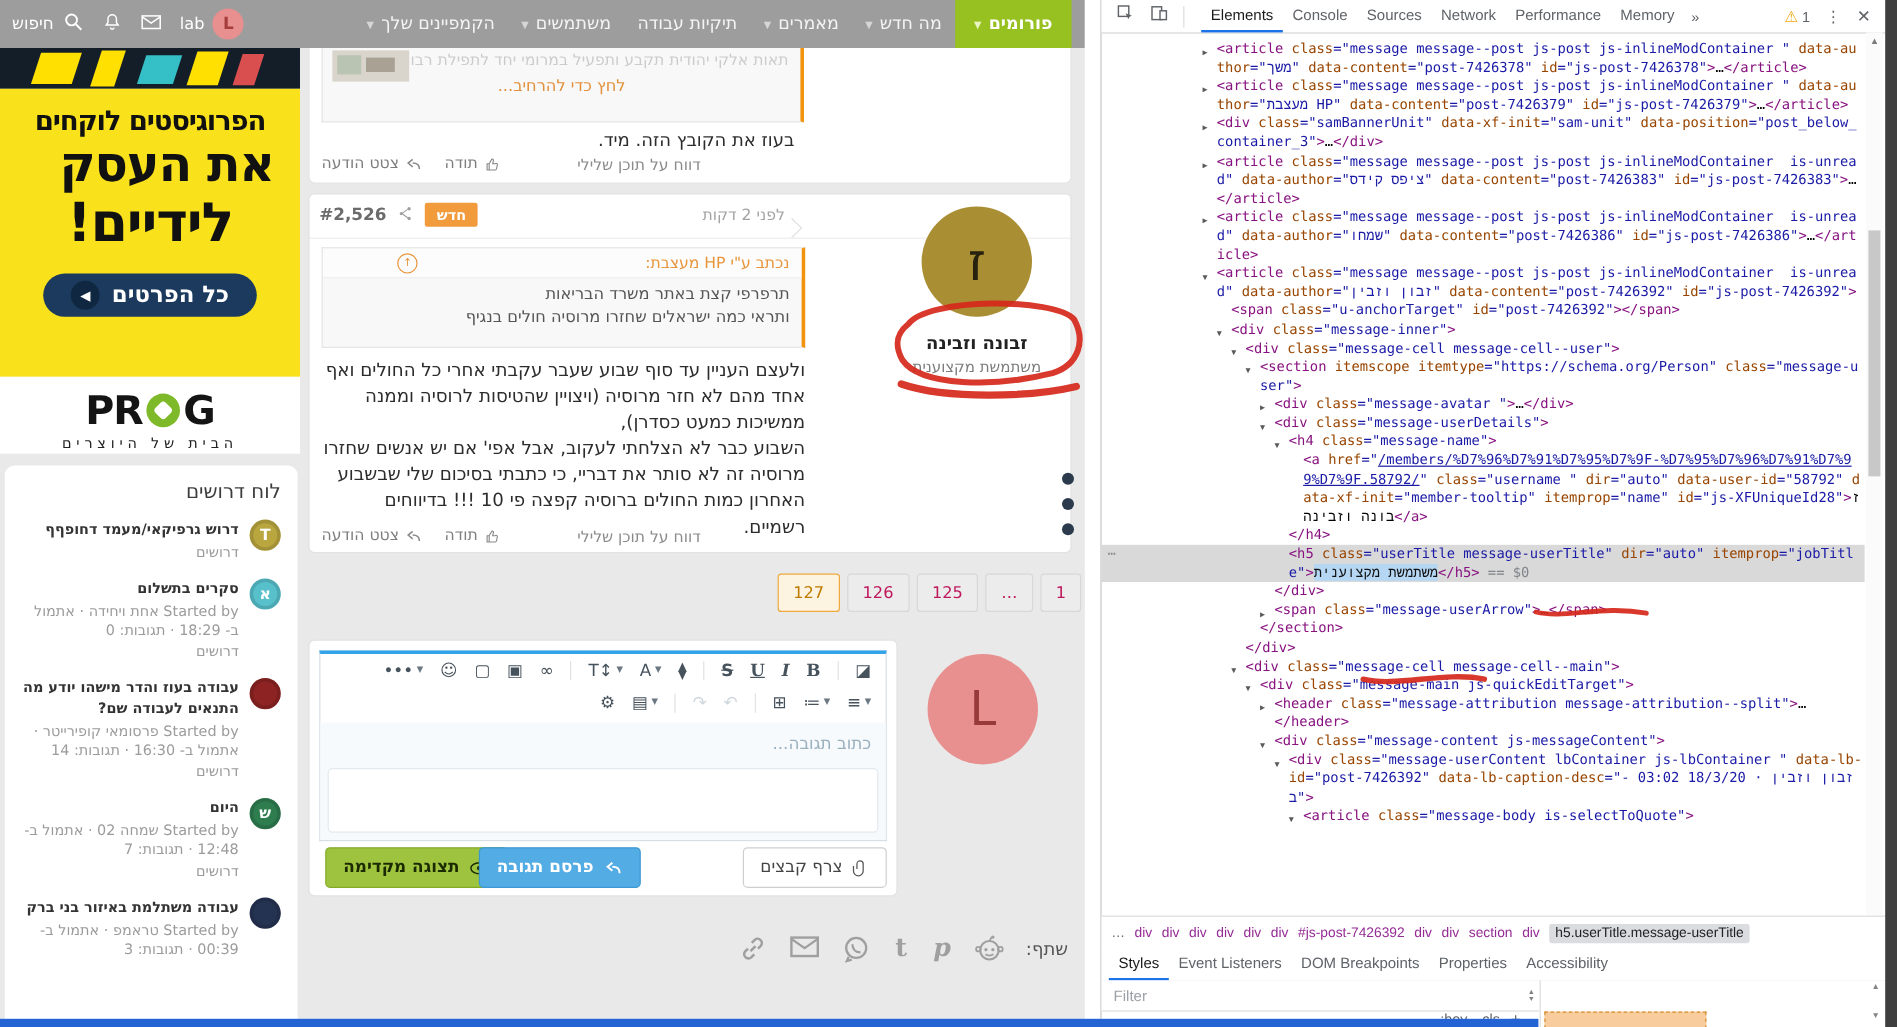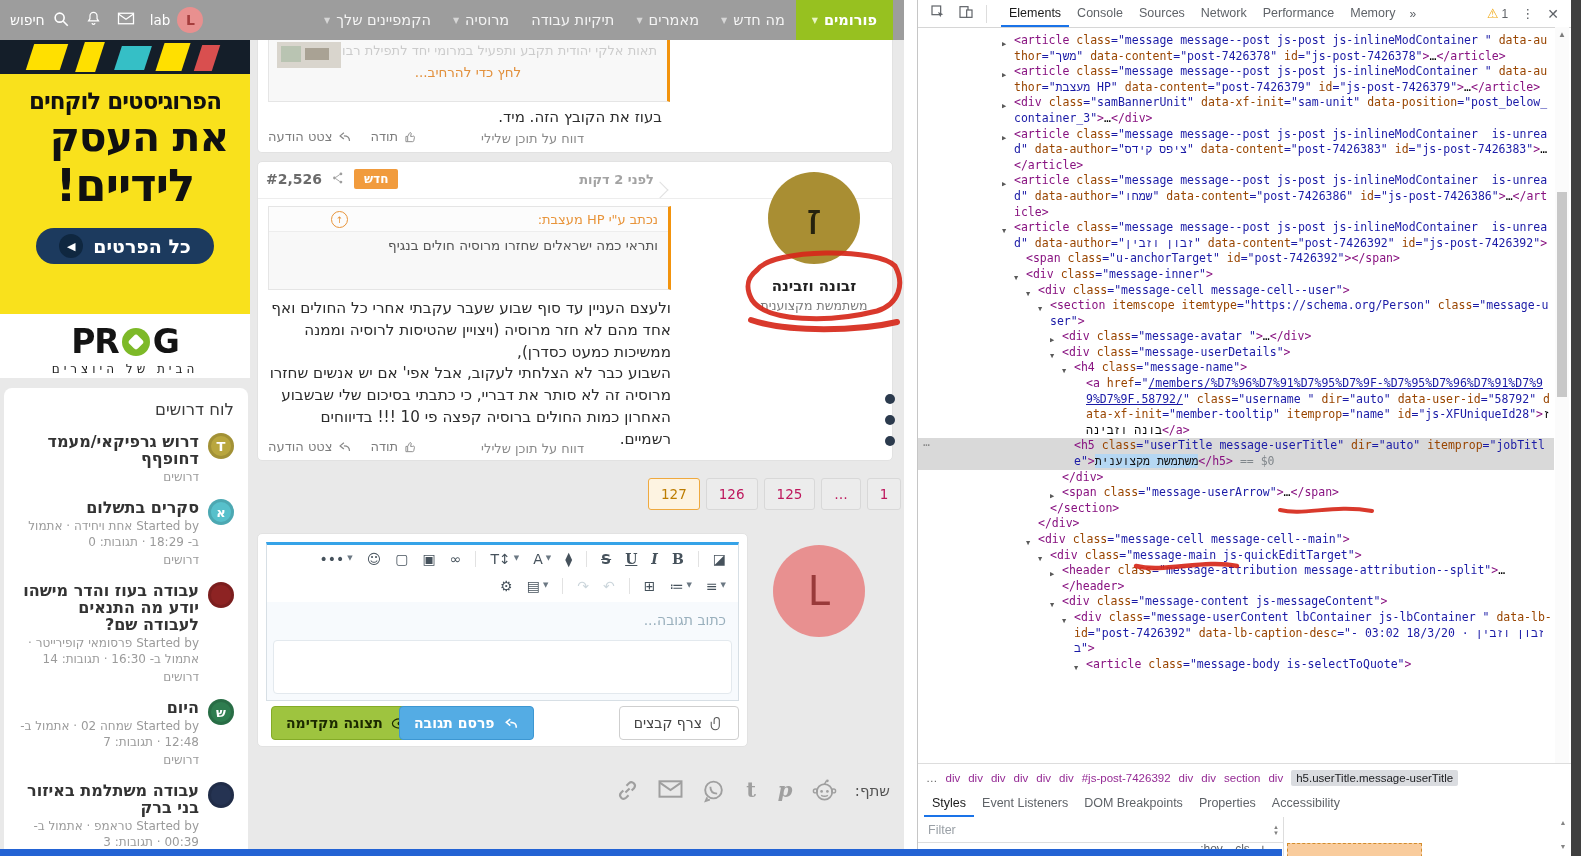--- a/index.html
+++ b/index.html
@@ -35,21 +35,21 @@
   .prog{display:flex;align-items:center;justify-content:center;gap:1px;margin-top:8px;font-weight:900;font-size:33px;color:#141414;letter-spacing:-1px;}
   .prog .o{width:28px;height:28px;border-radius:50%;background:#7db928;position:relative;margin:0 2px;}
   .prog .o i{position:absolute;left:8px;top:8px;width:12px;height:12px;background:#fff;border-radius:3px;transform:rotate(45deg);}
   .ad-tag{font-size:12px;color:#222;letter-spacing:4px;margin-top:1px;}
   
   .jobs{position:absolute;left:4px;top:388px;width:244px;height:468px;background:#fff;border-radius:8px 8px 0 0;padding:12px 14px;box-sizing:border-box;}
   .jobs-title{font-size:16.5px;color:#3c3c3c;margin-bottom:14px;}
   .job{display:flex;gap:9px;margin-bottom:15px;}
   .job .jav{flex:0 0 26px;width:26px;height:26px;border-radius:50%;color:#fff;font-size:13px;font-weight:bold;
     display:flex;align-items:center;justify-content:center;box-shadow:inset 0 0 0 3px rgba(0,0,0,.12);}
-  .job .jt{font-size:16px;font-weight:bold;color:#333;line-height:17px;cursor:pointer;}
+  .job .jt{font-size:12px;font-weight:bold;color:#333;line-height:17px;cursor:pointer;}
   .job .jm{font-size:12px;color:#9b9b9b;line-height:16px;margin-top:2px;}
   .job .jc{font-size:12px;color:#9b9b9b;margin-top:3px;}
   
   .card{position:absolute;background:#fff;border:1px solid #e2e2e2;border-radius:5px;box-sizing:border-box;}
   #card1{left:257px;top:40px;width:636px;height:113px;border-top:none;border-radius:0 0 5px 5px;}
   #card2{left:257px;top:161px;width:636px;height:300px;}
   .quote{position:absolute;background:#f8f8f8;border:1px solid #e5e5e5;border-right:3px solid #f2930d;box-sizing:border-box;overflow:hidden;}
   #q1{right:222px;left:10px;top:0;height:62px;border-top:none;}
   .q1-faded{opacity:.4;color:#8a8a8a;font-size:13px;padding:3px 10px 0;white-space:nowrap;overflow:hidden;filter:blur(.3px);}
   .q1-expand{text-align:center;color:#e2903c;font-size:13.5px;margin-top:6px;cursor:pointer;}
@@ -62,21 +62,21 @@
   #card2 .pfoot{top:277px;}
   .pf-report{position:absolute;right:78px;top:2px;cursor:pointer;}
   .pf-left{position:absolute;left:0;top:0;display:flex;direction:ltr;gap:18px;align-items:center;}
   .pf-item{display:flex;direction:rtl;gap:5px;align-items:center;cursor:pointer;color:#7d7d7d;}
   .pf-item svg{display:block;}
   
   .p2-head{position:absolute;left:0;right:0;top:0;height:36px;border-bottom:1px solid #ededed;}
   .p2-hl{position:absolute;left:8px;top:7px;display:flex;direction:ltr;gap:9px;align-items:center;}
   .p2-num{font-size:14px;font-weight:bold;color:#6b6b6b;}
   .badge{background:#f19b3d;color:#fff;font-size:12px;font-weight:bold;border-radius:2px;padding:3px 10px;}
-  .p2-time{position:absolute;right:238px;top:10px;font-size:13px;color:#a3a3a3;font-weight:bold;}
+  .p2-time{position:absolute;right:238px;top:10px;font-size:13px;color:#a3a3a3;}
   
   .ucell{position:absolute;right:8px;top:10px;width:140px;text-align:center;}
   .uav-big{width:92px;height:92px;border-radius:50%;margin:0 auto;display:flex;align-items:center;justify-content:center;
     font-size:44px;color:#26220e;cursor:pointer;}
   .uname-big{margin-top:13px;font-size:15px;font-weight:bold;color:#222;cursor:pointer;}
   .utitle{margin-top:3px;font-size:12.5px;color:#7c7c7c;}
   .speech{position:absolute;right:226px;top:22px;width:11px;height:11px;background:#fff;border-left:1px solid #e0e0e0;border-bottom:1px solid #e0e0e0;transform:rotate(225deg);}
   #q2{left:10px;top:44px;width:403px;height:84px;}
   .q2-head{background:#fcfcfc;border-bottom:1px solid #ededed;color:#e8943a;font-size:13px;padding:5px 10px 4px;position:relative;}
   .q2-head .upc{position:absolute;left:62px;top:4px;width:15px;height:15px;border:1.5px solid #e8943a;border-radius:50%;
@@ -186,21 +186,21 @@
             <span class="caret">▼</span>
           </div>
           <div class="nav-item">
             <span>מאמרים</span>
             <span class="caret">▼</span>
           </div>
           <div class="nav-item">
             <span>תיקיות עבודה</span>
           </div>
           <div class="nav-item">
-            <span>מרוסיה</span>
+            <span>משתמשים</span>
             <span class="caret">▼</span>
           </div>
           <div class="nav-item">
             <span>הקמפיינים שלך</span>
             <span class="caret">▼</span>
           </div>
         </div>
       <div class="nav-left">
         <div class="nav-search">
           <span>חיפוש</span>
@@ -353,20 +353,21 @@
         <div class="uav-big" id="post-avatar" style="background: rgb(169, 142, 51);">ז</div>
         <div class="uname-big">זבונה וזבינה</div>
         <div class="utitle">משתמשת מקצוענית</div>
       </div>
       <div class="quote" id="q2">
         <div class="q2-head">
           <span>נכתב ע"י HP מעצבת:</span>
           <span class="upc">↑</span>
         </div>
         <div class="q2-body" id="q2-lines">
+            <div>תרפרפי קצת באתר משרד הבריאות</div>
             <div>ותראי כמה ישראלים שחזרו מרוסיה חולים בנגיף</div>
           </div>
       </div>
       <div class="pbody" id="post-body">
           <div>ולעצם העניין עד סוף שבוע שעבר עקבתי אחרי כל החולים ואף אחד מהם לא חזר מרוסיה (ויצויין שהטיסות לרוסיה וממנה ממשיכות כמעט כסדרן),</div>
           <div>השבוע כבר לא הצלחתי לעקוב, אבל אפי' אם יש אנשים שחזרו מרוסיה זה לא סותר את דבריי, כי כתבתי בסיכום שלי שבשבוע האחרון כמות החולים ברוסיה קפצה פי 10 !!! בדיווחים רשמיים.</div>
         </div>
       <div class="pfoot">
         <span class="pf-report">דווח על תוכן שלילי</span>
         <div class="pf-left">
@@ -597,20 +598,21 @@
         <div class="cl" style="padding-left: 96px;"><span class="ar" style="left: 84px;">▶</span><span class="sg-g">&lt;article</span><span class="sg-a"> class</span><span class="sg-p">=</span><span class="sg-v">"message message--post js-post js-inlineModContainer  is-unread"</span><span class="sg-a"> data-author</span><span class="sg-p">=</span><span class="sg-v">"שמחו"</span><span class="sg-a"> data-content</span><span class="sg-p">=</span><span class="sg-v">"post-7426386"</span><span class="sg-a"> id</span><span class="sg-p">=</span><span class="sg-v">"js-post-7426386"</span><span class="sg-g">&gt;</span><span class="sg-e">…</span><span class="sg-g">&lt;/article&gt;</span></div>
         <div class="cl" style="padding-left: 96px;"><span class="ar" style="left: 84px;">▼</span><span class="sg-g">&lt;article</span><span class="sg-a"> class</span><span class="sg-p">=</span><span class="sg-v">"message message--post js-post js-inlineModContainer  is-unread"</span><span class="sg-a"> data-author</span><span class="sg-p">=</span><span class="sg-v">"זבון וזבין"</span><span class="sg-a"> data-content</span><span class="sg-p">=</span><span class="sg-v">"post-7426392"</span><span class="sg-a"> id</span><span class="sg-p">=</span><span class="sg-v">"js-post-7426392"</span><span class="sg-g">&gt;</span></div>
         <div class="cl" style="padding-left: 108px;"><span class="sg-g">&lt;span</span><span class="sg-a"> class</span><span class="sg-p">=</span><span class="sg-v">"u-anchorTarget"</span><span class="sg-a"> id</span><span class="sg-p">=</span><span class="sg-v">"post-7426392"</span><span class="sg-g">&gt;&lt;/span&gt;</span></div>
         <div class="cl" style="padding-left: 108px;"><span class="ar" style="left: 96px;">▼</span><span class="sg-g">&lt;div</span><span class="sg-a"> class</span><span class="sg-p">=</span><span class="sg-v">"message-inner"</span><span class="sg-g">&gt;</span></div>
         <div class="cl" style="padding-left: 120px;"><span class="ar" style="left: 108px;">▼</span><span class="sg-g">&lt;div</span><span class="sg-a"> class</span><span class="sg-p">=</span><span class="sg-v">"message-cell message-cell--user"</span><span class="sg-g">&gt;</span></div>
         <div class="cl" style="padding-left: 132px;"><span class="ar" style="left: 120px;">▼</span><span class="sg-g">&lt;section</span><span class="sg-a"> itemscope</span><span class="sg-a"> itemtype</span><span class="sg-p">=</span><span class="sg-v">"https://schema.org/Person"</span><span class="sg-a"> class</span><span class="sg-p">=</span><span class="sg-v">"message-user"</span><span class="sg-g">&gt;</span></div>
         <div class="cl" style="padding-left: 144px;"><span class="ar" style="left: 132px;">▶</span><span class="sg-g">&lt;div</span><span class="sg-a"> class</span><span class="sg-p">=</span><span class="sg-v">"message-avatar "</span><span class="sg-g">&gt;</span><span class="sg-e">…</span><span class="sg-g">&lt;/div&gt;</span></div>
         <div class="cl" style="padding-left: 144px;"><span class="ar" style="left: 132px;">▼</span><span class="sg-g">&lt;div</span><span class="sg-a"> class</span><span class="sg-p">=</span><span class="sg-v">"message-userDetails"</span><span class="sg-g">&gt;</span></div>
         <div class="cl" style="padding-left: 156px;"><span class="ar" style="left: 144px;">▼</span><span class="sg-g">&lt;h4</span><span class="sg-a"> class</span><span class="sg-p">=</span><span class="sg-v">"message-name"</span><span class="sg-g">&gt;</span></div>
         <div class="cl" style="padding-left: 168px;"><span class="sg-g">&lt;a</span><span class="sg-a"> href</span><span class="sg-p">="</span><span class="sg-l">/members/%D7%96%D7%91%D7%95%D7%9F-%D7%95%D7%96%D7%91%D7%99%D7%9F.58792/</span><span class="sg-p">"</span><span class="sg-a"> class</span><span class="sg-p">=</span><span class="sg-v">"username "</span><span class="sg-a"> dir</span><span class="sg-p">=</span><span class="sg-v">"auto"</span><span class="sg-a"> data-user-id</span><span class="sg-p">=</span><span class="sg-v">"58792"</span><span class="sg-a"> data-xf-init</span><span class="sg-p">=</span><span class="sg-v">"member-tooltip"</span><span class="sg-a"> itemprop</span><span class="sg-p">=</span><span class="sg-v">"name"</span><span class="sg-a"> id</span><span class="sg-p">=</span><span class="sg-v">"js-XFUniqueId28"</span><span class="sg-g">&gt;</span><span class="sg-t">זבונה וזבינה</span><span class="sg-g">&lt;/a&gt;</span></div>
+        <div class="cl" style="padding-left: 156px;"><span class="sg-g">&lt;/h4&gt;</span></div>
         <div class="cl sel" style="padding-left: 156px;"><span class="sg-g">&lt;h5</span><span class="sg-a"> class</span><span class="sg-p">=</span><span class="sg-v">"userTitle message-userTitle"</span><span class="sg-a"> dir</span><span class="sg-p">=</span><span class="sg-v">"auto"</span><span class="sg-a"> itemprop</span><span class="sg-p">=</span><span class="sg-v">"jobTitle"</span><span class="sg-g">&gt;</span><span class="sg-h">משתמשת מקצוענית</span><span class="sg-g">&lt;/h5&gt;</span><span class="sg-d"> == $0</span></div>
         <div class="cl" style="padding-left: 144px;"><span class="sg-g">&lt;/div&gt;</span></div>
         <div class="cl" style="padding-left: 144px;"><span class="ar" style="left: 132px;">▶</span><span class="sg-g">&lt;span</span><span class="sg-a"> class</span><span class="sg-p">=</span><span class="sg-v">"message-userArrow"</span><span class="sg-g">&gt;</span><span class="sg-e">…</span><span class="sg-g">&lt;/span&gt;</span></div>
         <div class="cl" style="padding-left: 132px;"><span class="sg-g">&lt;/section&gt;</span></div>
         <div class="cl" style="padding-left: 120px;"><span class="sg-g">&lt;/div&gt;</span></div>
         <div class="cl" style="padding-left: 120px;"><span class="ar" style="left: 108px;">▼</span><span class="sg-g">&lt;div</span><span class="sg-a"> class</span><span class="sg-p">=</span><span class="sg-v">"message-cell message-cell--main"</span><span class="sg-g">&gt;</span></div>
         <div class="cl" style="padding-left: 132px;"><span class="ar" style="left: 120px;">▼</span><span class="sg-g">&lt;div</span><span class="sg-a"> class</span><span class="sg-p">=</span><span class="sg-v">"message-main js-quickEditTarget"</span><span class="sg-g">&gt;</span></div>
         <div class="cl" style="padding-left: 144px;"><span class="ar" style="left: 132px;">▶</span><span class="sg-g">&lt;header</span><span class="sg-a"> class</span><span class="sg-p">=</span><span class="sg-v">"message-attribution message-attribution--split"</span><span class="sg-g">&gt;</span><span class="sg-e">…</span></div>
         <div class="cl" style="padding-left: 144px;"><span class="sg-g">&lt;/header&gt;</span></div>
         <div class="cl" style="padding-left: 144px;"><span class="ar" style="left: 132px;">▼</span><span class="sg-g">&lt;div</span><span class="sg-a"> class</span><span class="sg-p">=</span><span class="sg-v">"message-content js-messageContent"</span><span class="sg-g">&gt;</span></div>

